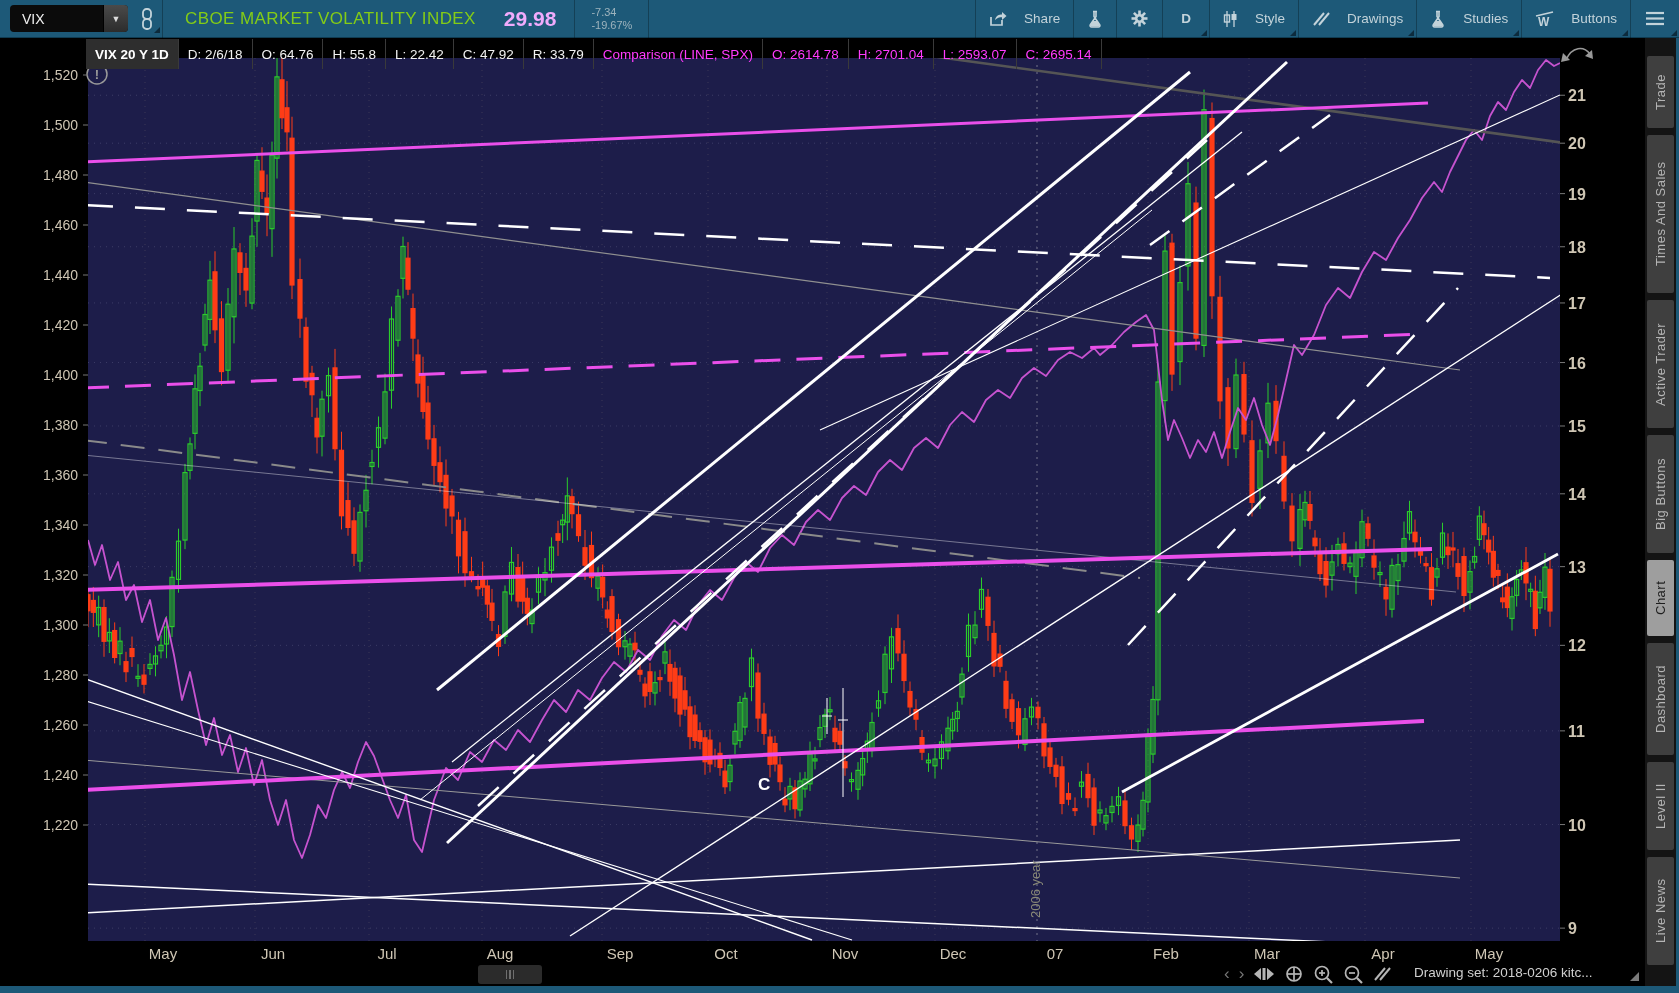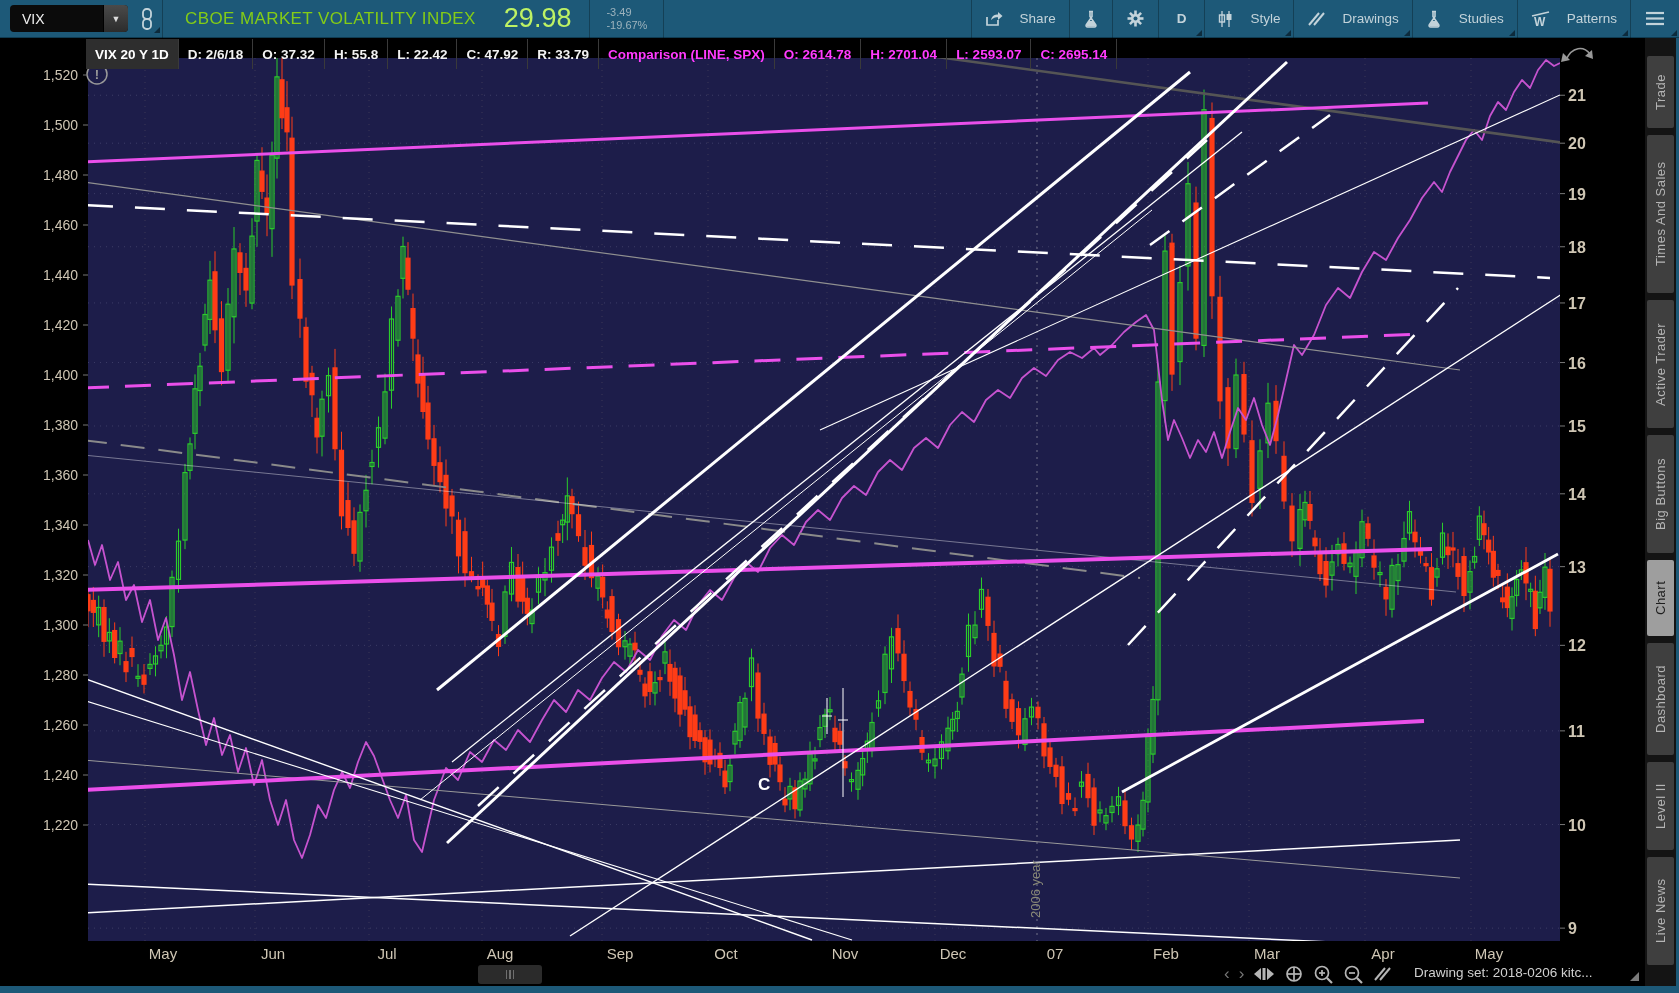--- a/index.html
+++ b/index.html
@@ -5,32 +5,32 @@
   html,body{margin:0;padding:0;background:#000;}
   body{width:1679px;height:993px;overflow:hidden;font-family:"Liberation Sans",sans-serif;position:relative;}
   
   .toolbar{position:absolute;left:0;top:0;width:1679px;height:38px;background:#1d5978;display:flex;align-items:center;box-sizing:border-box;border-bottom:1px solid #103c52;z-index:5;}
   .tb-div{width:1px;height:38px;background:rgba(0,0,0,.28);flex:none;}
   .symbol-widget{display:flex;align-items:center;background:#0b0b0b;border-radius:4px;margin-left:10px;height:27px;width:118px;flex:none;position:relative;gap:7px;}
   .symbol-text{color:#f0f0f0;font-size:14px;padding-left:12px;flex:1;}
   .symbol-drop{width:24px;height:27px;background:linear-gradient(#4a4a4a,#2c2c2c);border-radius:0 4px 4px 0;display:flex;align-items:center;justify-content:center;color:#ddd;font-size:9px;border-left:1px solid #000;}
   .link-wrap{position:relative;padding:4px 8px 4px 8px;margin-left:4px;}
   .tb-title{color:#84cc16;font-size:17px;letter-spacing:.4px;padding:0 26px 0 22px;}
-  .tb-price{color:#bef264;font-size:27px;font-weight:normal;padding:0 18px 0 2px;}
+  .tb-price{color:#f0abfc;font-size:21px;font-weight:bold;padding:0 18px 0 2px;}
   .tb-change{display:flex;flex-direction:column;justify-content:center;color:#9db3bd;font-size:11px;line-height:13px;padding:0 16px;}
   .tb-spacer{flex:1;}
   .tb-btn{display:flex;align-items:center;gap:17px;color:#c3d3da;font-size:13.5px;padding:0 13px;height:38px;position:relative;flex:none;cursor:pointer;}
   .caret{position:absolute;right:2px;bottom:2px;width:0;height:0;border-left:6px solid transparent;border-bottom:6px solid rgba(8,28,40,.75);}
   .tb-ico{flex:none;display:block;}
   
   .chart-region{position:absolute;left:0;top:38px;width:1645px;height:948px;background:#000;}
   #chart-svg{position:absolute;left:0;top:0;}
   
   .chart-header{position:absolute;left:86px;top:1px;height:30px;display:flex;align-items:stretch;z-index:3;font-size:13.5px;white-space:nowrap;}
-  .hd-seg{display:flex;align-items:center;padding:0 9px;color:#f2f2f2;border-right:1px solid #3a3a3a;font-weight:bold;}
+  .hd-seg{display:flex;align-items:center;padding:0 9px;color:#f2f2f2;border-right:1px solid #3a3a3a;}
   .hd-title{background:#2e2e2e;font-weight:bold;color:#fff;}
   .hd-comp{color:#ff3bff;}
   
   .sidebar{position:absolute;left:1645px;top:38px;width:31px;height:948px;background:#141414;box-sizing:border-box;padding-top:18px;display:flex;flex-direction:column;align-items:center;}
   .side-tab{width:27px;border-radius:2px;margin-bottom:7px;background:#3f3f3f;color:#b5b5b5;font-size:13px;display:flex;align-items:center;justify-content:center;writing-mode:vertical-rl;transform:rotate(180deg);letter-spacing:.5px;cursor:pointer;flex:none;}
   .side-tab.sel{background:#9e9e9e;color:#1e1e1e;}
   
   .status-bar{position:absolute;left:0;top:962px;width:1645px;height:24px;background:#000;z-index:4;}
   .st-icons{position:absolute;left:1224px;top:0;height:24px;display:flex;align-items:center;gap:9px;}
   .st-arrow{color:#777;font-size:17px;line-height:20px;cursor:pointer;}
@@ -55,21 +55,21 @@
       <rect x="3" y="2" width="8" height="10" rx="3.5" fill="none" stroke="#c3d3da" stroke-width="1.8"></rect>
       <rect x="3" y="12" width="8" height="10" rx="3.5" fill="none" stroke="#c3d3da" stroke-width="1.8"></rect>
     </svg>
     <span class="caret"></span>
   </span>
   <div class="tb-div"></div>
   <span class="tb-title">CBOE MARKET VOLATILITY INDEX</span>
   <span class="tb-price">29.98</span>
   <div class="tb-div"></div>
   <div class="tb-change">
-    <span>-3.49</span>
+    <span>-7.34</span>
     <span>-19.67%</span>
   </div>
   <div class="tb-div"></div>
   <div class="tb-spacer"></div>
   <div class="tb-div"></div>
   <div class="tb-btn">
     <svg class="tb-ico" width="18" height="16" viewBox="0 0 18 16">
       <path d="M2 6 v8 h11 v-5" fill="none" stroke="#c3d3da" stroke-width="1.7"></path>
       <path d="M6 9 C7 4.5 10 3.5 13 3.5 L13 1 L17.5 5 L13 9 L13 6.2 C10.5 6.2 8 6.7 6 9 Z" fill="#c3d3da"></path>
     </svg>
@@ -128,41 +128,41 @@
     </svg>
     <span>Studies</span>
     <span class="caret"></span>
   </div>
   <div class="tb-div"></div>
   <div class="tb-btn">
     <svg class="tb-ico" width="19" height="17" viewBox="0 0 19 17">
       <line x1="1" y1="6" x2="18" y2="2" stroke="#c3d3da" stroke-width="1.6"></line>
       <text x="3" y="16" fill="#c3d3da" font-size="12" font-weight="bold" font-family="Liberation Sans, sans-serif">W</text>
     </svg>
-    <span>Patterns</span>
+    <span>Buttons</span>
     <span class="caret"></span>
   </div>
   <div class="tb-div"></div>
   <div class="tb-btn" style="padding:0 14px;">
     <svg class="tb-ico" width="20" height="15" viewBox="0 0 20 15">
       <g stroke="#c3d3da" stroke-width="2.2">
         <line x1="1" y1="2" x2="19" y2="2"></line>
           <line x1="1" y1="7.5" x2="19" y2="7.5"></line>
           <line x1="1" y1="13" x2="19" y2="13"></line>
       </g>
     </svg>
     <span class="caret"></span>
   </div>
 </div>
 
 <div class="chart-region">
   <div class="chart-header" id="chart-header">
       <span class="hd-seg hd-title">VIX 20 Y 1D</span>
       <span class="hd-seg ">D: 2/6/18</span>
-      <span class="hd-seg ">O: 37.32</span>
+      <span class="hd-seg ">O: 64.76</span>
       <span class="hd-seg ">H: 55.8</span>
       <span class="hd-seg ">L: 22.42</span>
       <span class="hd-seg ">C: 47.92</span>
       <span class="hd-seg ">R: 33.79</span>
       <span class="hd-seg hd-comp">Comparison (LINE, SPX)</span>
       <span class="hd-seg hd-comp">O: 2614.78</span>
       <span class="hd-seg hd-comp">H: 2701.04</span>
       <span class="hd-seg hd-comp">L: 2593.07</span>
       <span class="hd-seg hd-comp">C: 2695.14</span>
     </div>

